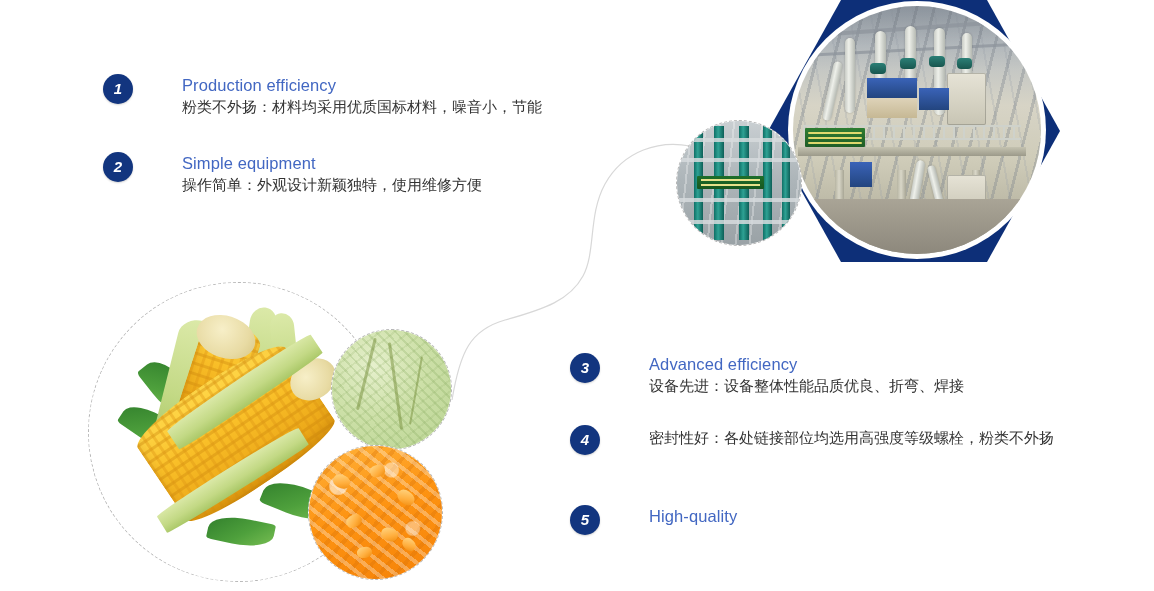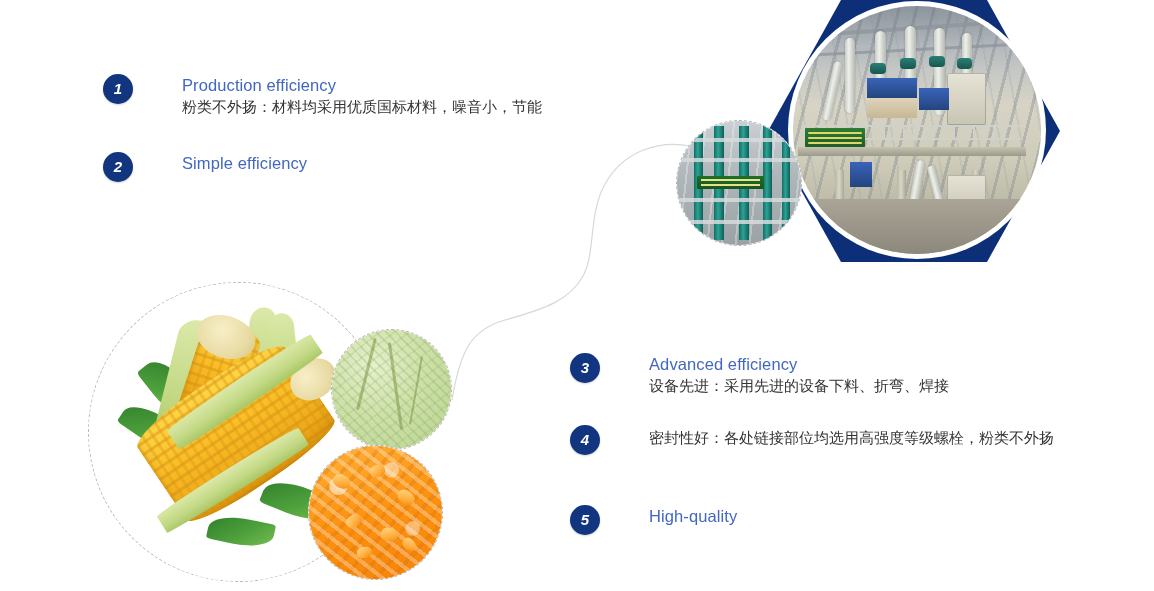--- a/index.html
+++ b/index.html
@@ -374,29 +374,30 @@
     <div class="badge">1</div>
     <div class="feature-text">
       <div class="feature-title">Production efficiency</div>
       <div class="feature-desc">粉类不外扬：材料均采用优质国标材料，噪音小，节能</div>
     </div>
   </div>
 
   <div class="feature" style="left:103px; top:152px;">
     <div class="badge">2</div>
     <div class="feature-text">
-      <div class="feature-title">Simple efficiency</div>
+      <div class="feature-title">Simple equipment</div>
+      <div class="feature-desc">操作简单：外观设计新颖独特，使用维修方便</div>
     </div>
   </div>
 
   <div class="feature" style="left:570px; top:353px;">
     <div class="badge">3</div>
     <div class="feature-text">
       <div class="feature-title">Advanced efficiency</div>
-      <div class="feature-desc">设备先进：采用先进的设备下料、折弯、焊接</div>
+      <div class="feature-desc">设备先进：设备整体性能品质优良、折弯、焊接</div>
     </div>
   </div>
 
   <div class="feature" style="left:570px; top:425px;">
     <div class="badge">4</div>
     <div class="feature-text">
       <div class="feature-desc">密封性好：各处链接部位均选用高强度等级螺栓，粉类不外扬</div>
     </div>
   </div>
 

